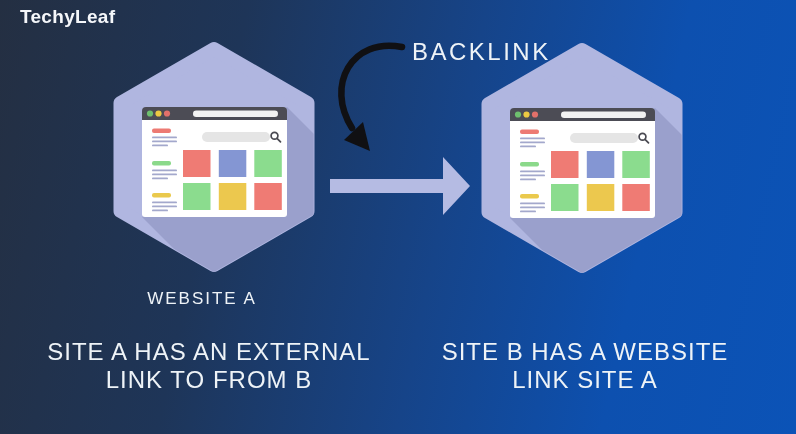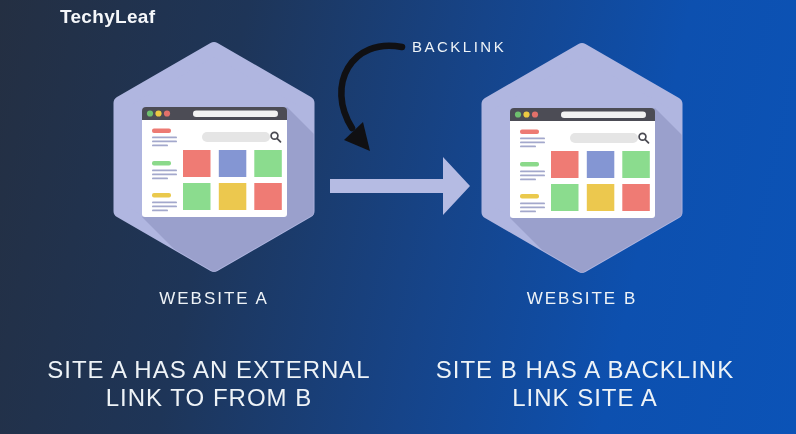--- a/index.html
+++ b/index.html
@@ -5,39 +5,39 @@
   html,body{margin:0;padding:0;background:#0a1525;}
   .stage{
     position:relative;
     width:796px;height:434px;
     overflow:hidden;
     font-family:"Liberation Sans", sans-serif;
     background:linear-gradient(102deg,#242f42 0%,#1e3558 28%,#164489 55%,#0d50af 78%,#0b53b7 100%);
   }
   .logo{
     position:absolute;left:20px;top:6px;
-    color:#f5f7fa;font-size:19px;font-weight:700;letter-spacing:.3px;margin-left:40px;
+    color:#f5f7fa;font-size:19px;font-weight:700;letter-spacing:.3px;
   }
   .card{position:absolute;width:220px;height:244px;}
   .card-a{left:104px;top:35px;}
   .card-b{left:472px;top:36px;}
   .overlay{position:absolute;left:0;top:0;width:796px;height:434px;pointer-events:none;}
   .backlink-label{
     position:absolute;left:412px;top:38px;
-    color:#eef3f7;font-size:15px;font-weight:500;letter-spacing:2.5px;
+    color:#eef3f7;font-size:24px;font-weight:500;letter-spacing:2.5px;
   }
   .site-label{
     position:absolute;width:220px;top:289px;text-align:center;
     color:#eef3f7;font-size:17px;font-weight:500;letter-spacing:2px;
   }
-  .label-a{left:104px;}
+  .label-a{left:92px;}
   .label-b{left:472px;}
   .caption{
     position:absolute;width:400px;top:338px;text-align:center;
-    color:#eef3f7;font-size:24px;line-height:28px;font-weight:500;letter-spacing:1px;margin-top:18px;
+    color:#eef3f7;font-size:24px;line-height:28px;font-weight:500;letter-spacing:1px;
   }
   .caption-a{left:9px;}
   .caption-b{left:385px;}
 </style>
 </head>
 <body>
 
 <div class="stage">
 
   <div class="logo">TechyLeaf</div>
@@ -141,24 +141,23 @@
     <polygon points="330,179 443,179 443,157 470,186 443,215 443,193 330,193" fill="#b5bbe3"></polygon>
     <g>
       <path d="M 402 47 C 352 37, 325 85, 352 128" fill="none" stroke="#101013" stroke-width="6.5" stroke-linecap="round"></path>
       <polygon points="370,151 344,140 363,122" fill="#101013"></polygon>
     </g>
   </svg>
 
   <div class="backlink-label">BACKLINK</div>
 
   <div class="site-label label-a">WEBSITE A</div>
-  <div class="site-label label-b">WEBSITE B</div>
 
   <div class="caption caption-a">
     <div>SITE A HAS AN EXTERNAL</div>
     <div>LINK TO FROM B</div>
   </div>
   <div class="caption caption-b">
-    <div>SITE B HAS A BACKLINK</div>
+    <div>SITE B HAS A WEBSITE</div>
     <div>LINK SITE A</div>
   </div>
 
 </div>
 
 </body></html>

